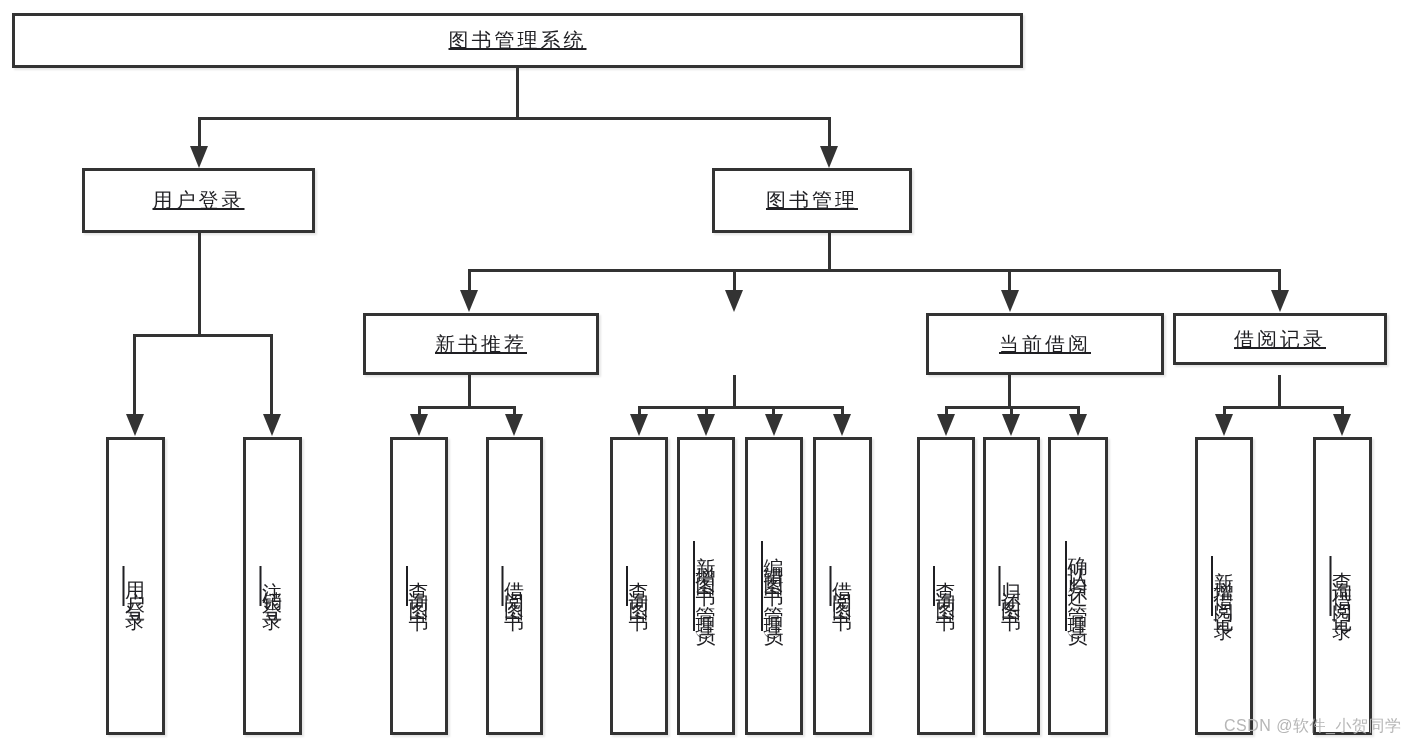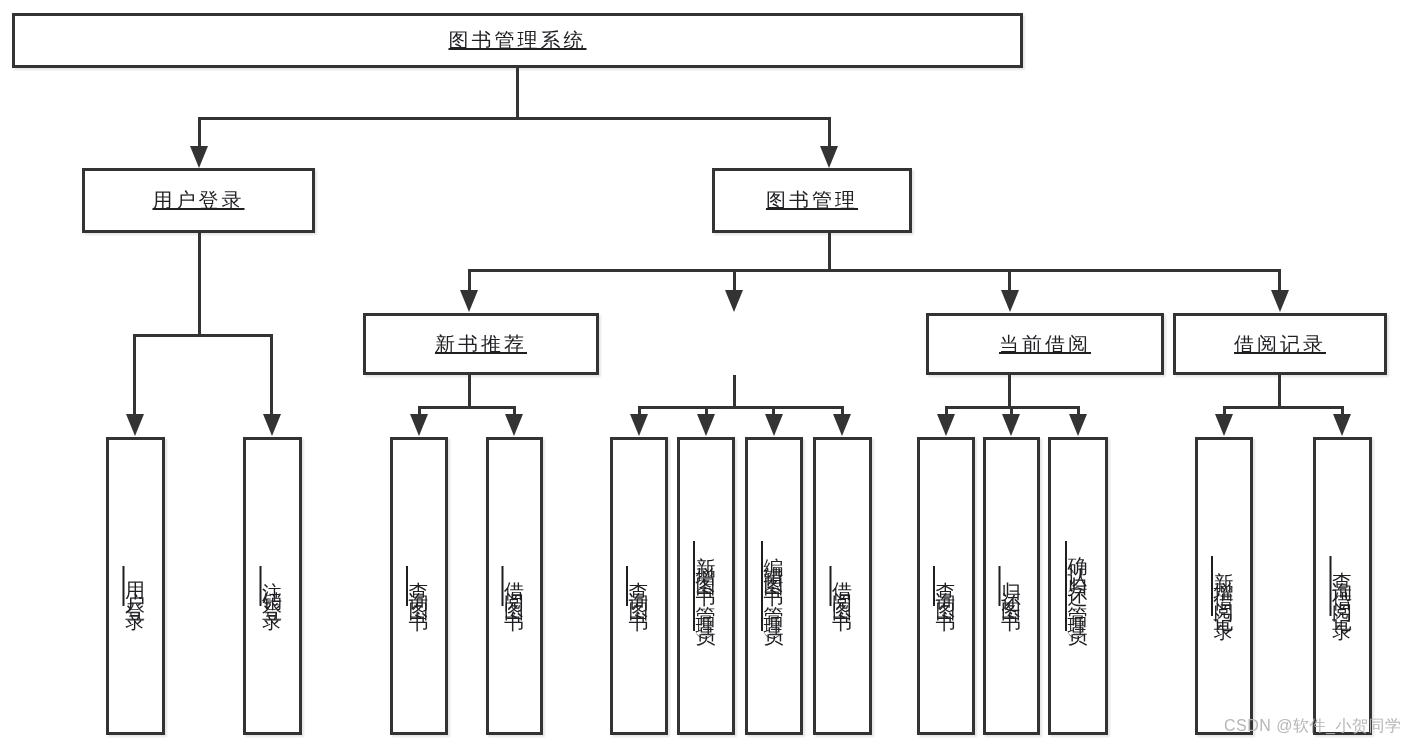--- a/index.html
+++ b/index.html
@@ -71,21 +71,21 @@
 
   <div class="box" style="left:363px; top:313px; width:236px; height:62px;">
     <span>新书推荐</span>
   </div>
 
 
   <div class="box" style="left:926px; top:313px; width:238px; height:62px;">
     <span>当前借阅</span>
   </div>
 
-  <div class="box" style="left:1173px; top:313px; width:214px; height:62px;">
+  <div class="box" style="left:1173px; top:313px; width:214px; height:52px;">
     <span>借阅记录</span>
   </div>
 
   <div class="box vbox" style="left:106px; top:437px; width:59px; height:298px;">
     <span>用户登录</span>
   </div>
   <div class="box vbox" style="left:243px; top:437px; width:59px; height:298px;">
     <span>注销登录</span>
   </div>
 

